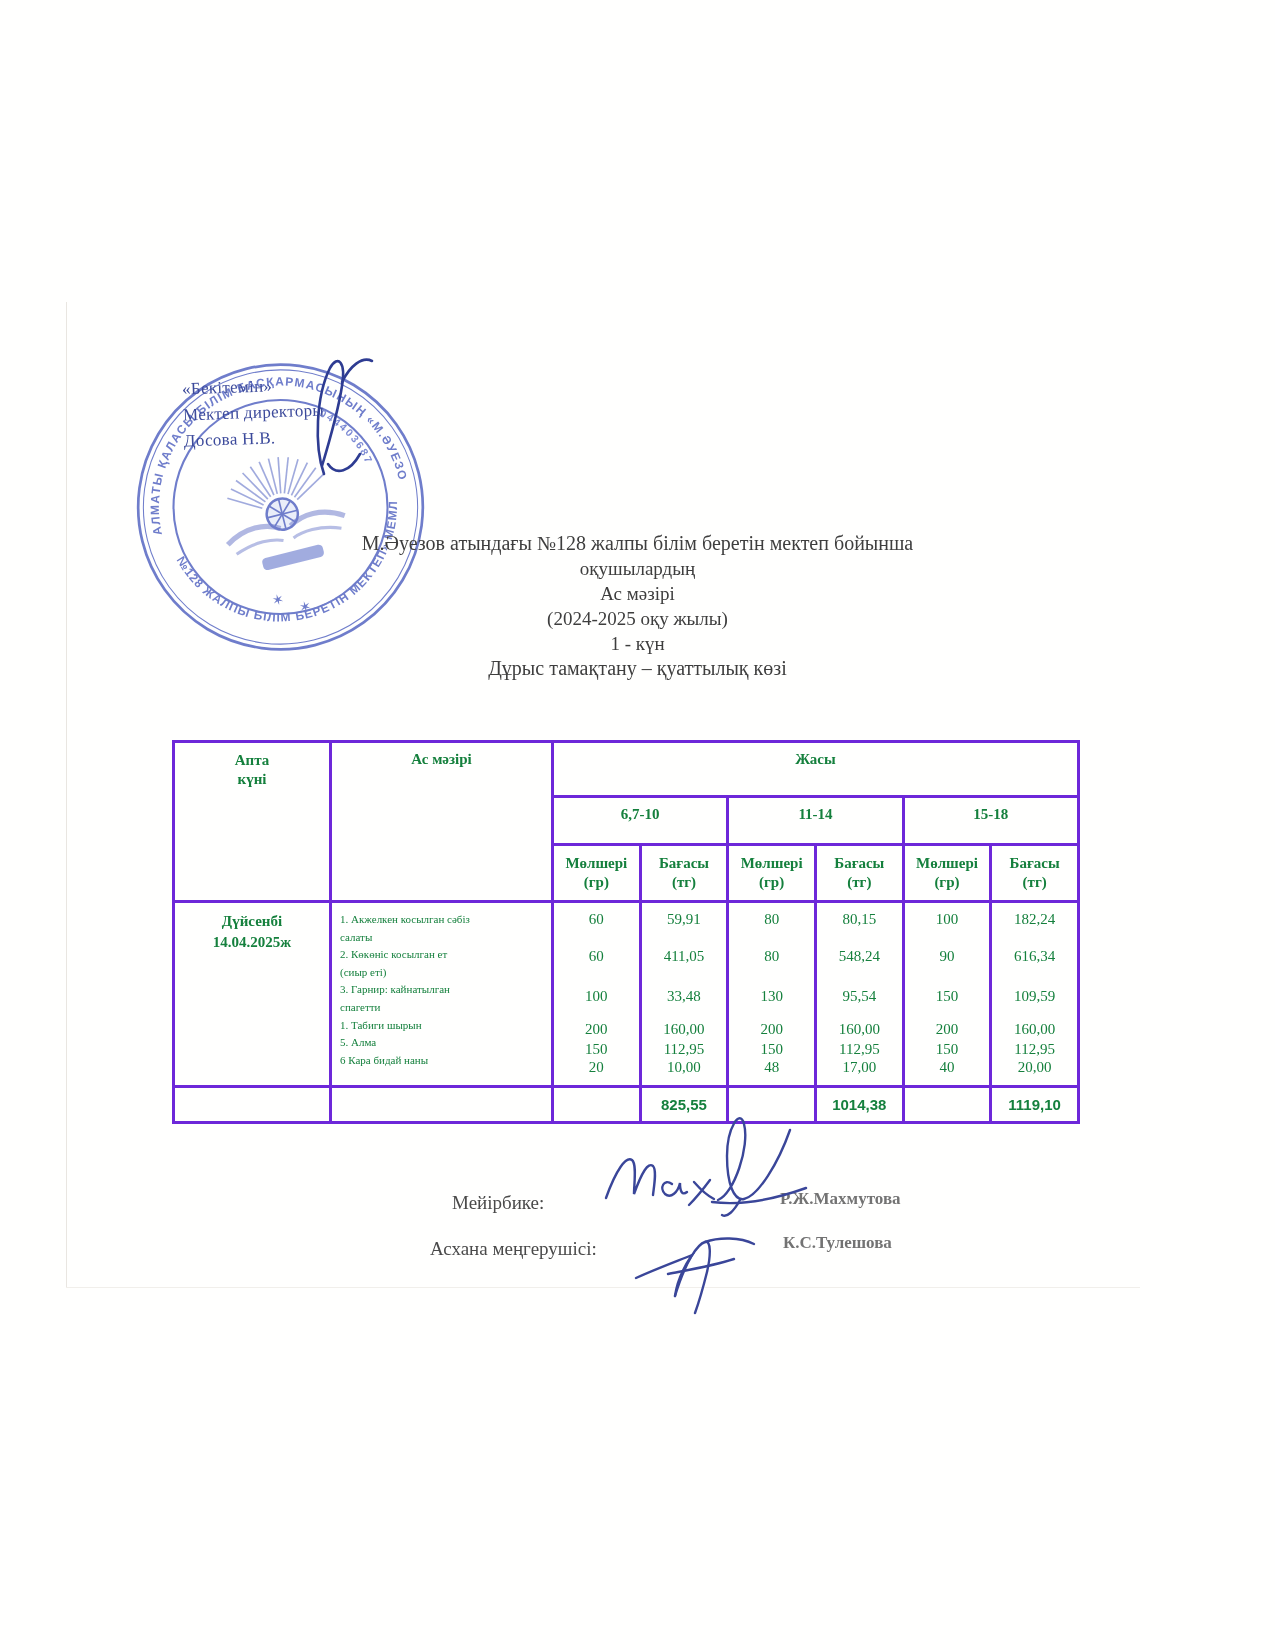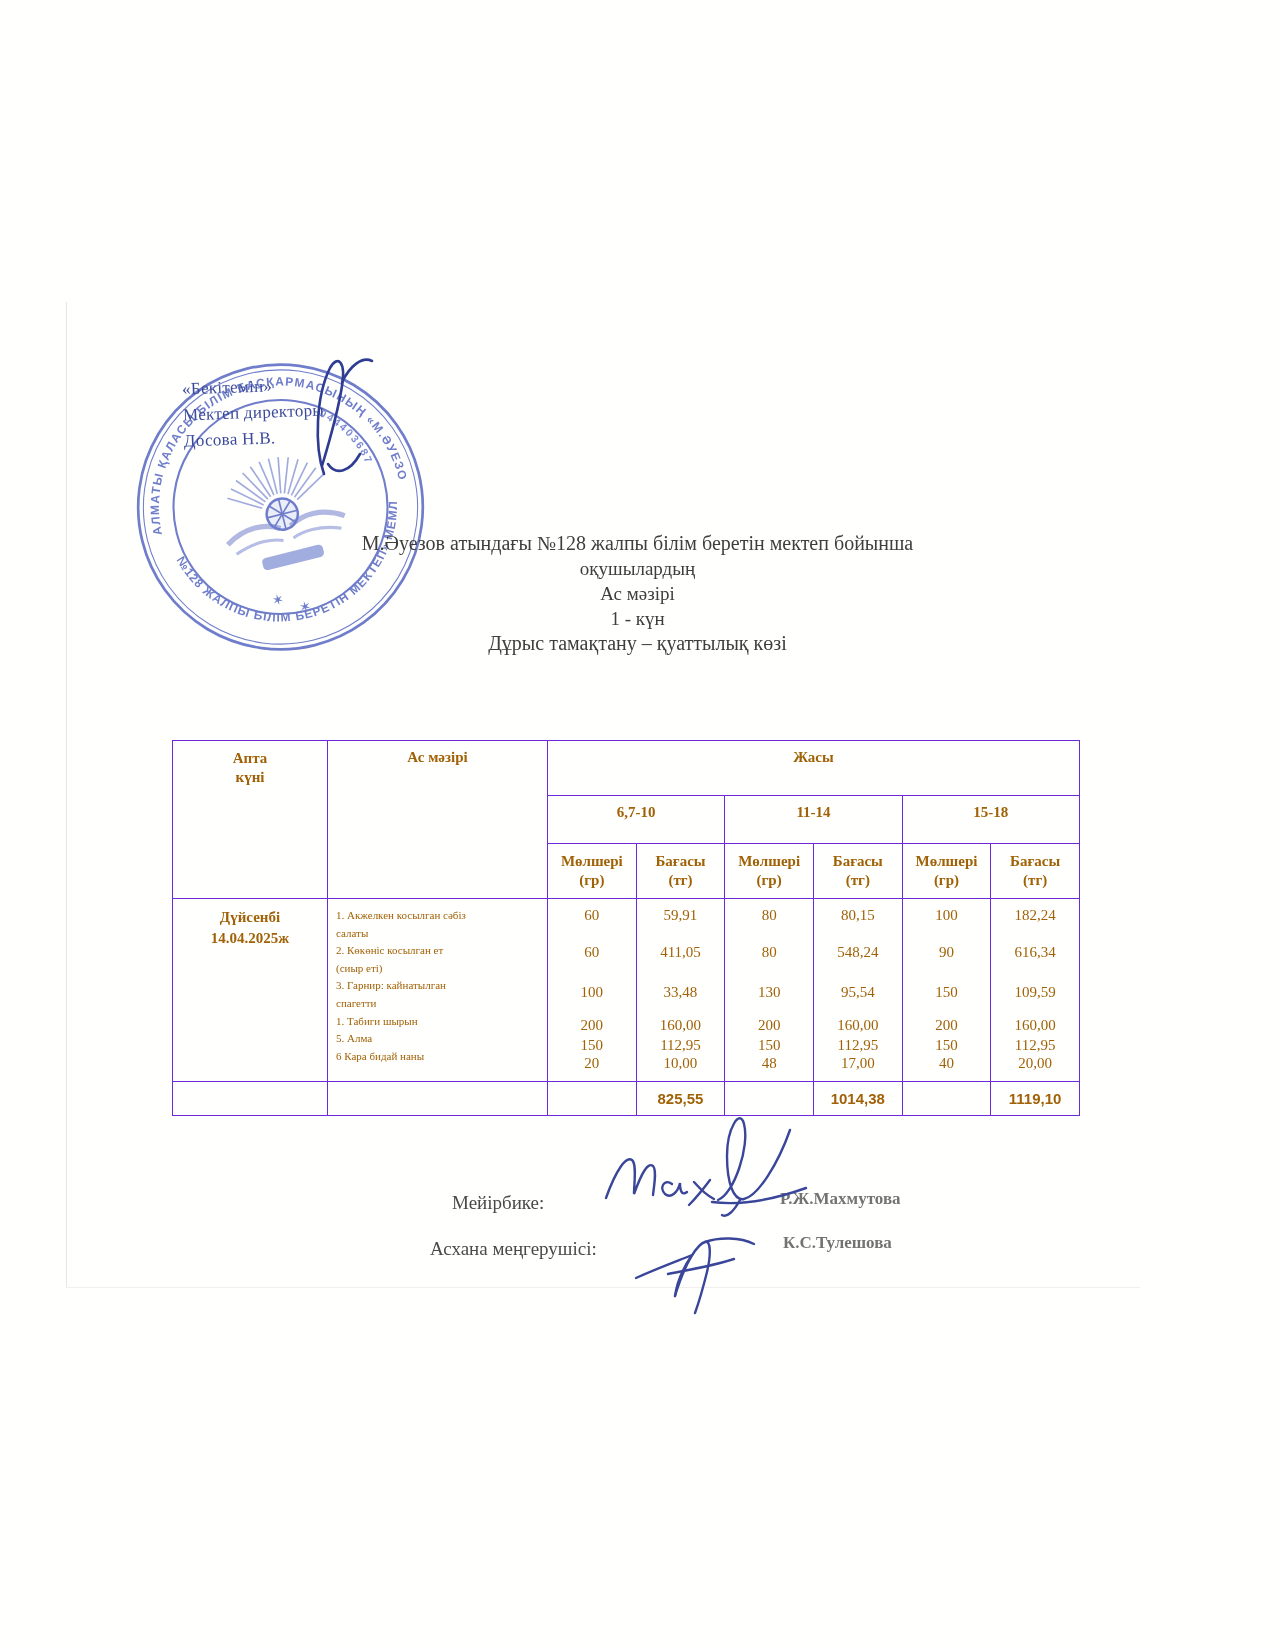--- a/index.html
+++ b/index.html
@@ -15,21 +15,21 @@
            transform:rotate(-2deg);letter-spacing:.3px;}
   .dir-sig{position:absolute;left:278px;top:352px;width:120px;height:140px;}
 
   
   .title{position:absolute;left:0;top:531px;width:1275px;text-align:center;color:#3e3e3e;}
   .title .l{font-size:19px;line-height:25px;}
   .title .l.big{font-size:20px;}
 
   
   table.menu{position:absolute;left:172px;top:740px;width:908px;border-collapse:collapse;table-layout:fixed;}
-  table.menu td{border:1px solid #6d28d9;font-size:15px;color:#a16207;padding:8px;vertical-align:top;}
+  table.menu td{border:3px solid #6d28d9;font-size:15px;color:#15803d;padding:8px;vertical-align:top;}
   td.c-day{width:138px;} td.c-menu{width:203px;}
   td.c-v1{width:95px;} td.c-v2{width:94px;} td.c-v3{width:95px;}
   td.c-v4{width:94px;} td.c-v5{width:95px;} td.c-v6{width:94px;}
   .h1{height:55px;} .h2{height:48px;} .h3{height:47px;} .hdata{height:183px;border-radius:26px;} .htot{height:28px;}
   td.head{font-weight:bold;text-align:center;padding-top:6px;color:#3f3f3f;}
   td.head .ln{line-height:19px;}
   td.daycell{font-weight:bold;text-align:center;vertical-align:middle;font-size:15.5px;color:#3f3f3f;}
   td.daycell .ln{line-height:21px;}
   td.menucell{padding:5px 2px 0 9px;}
   td.menucell .ml{line-height:17.6px;font-size:11px;}
@@ -119,20 +119,21 @@
       <path d="M 46,122 C 36,94 38,44 52,16 C 60,2 68,10 64,34 C 60,60 50,94 44,114"></path>
       <path d="M 64,30 C 72,14 84,4 94,9"></path>
       <path d="M 50,112 C 58,124 72,120 82,102"></path>
     </g>
   </svg>
 
   <div class="title">
     <div class="l big">М.Әуезов атындағы №128 жалпы білім беретін мектеп бойынша</div>
     <div class="l">оқушылардың</div>
     <div class="l">Ас мәзірі</div>
+    <div class="l">(2024-2025 оқу жылы)</div>
     <div class="l">1 - күн</div>
     <div class="l big">Дұрыс тамақтану – қуаттылық көзі</div>
   </div>
 
   <table class="menu">
     <tbody>
         <tr class="h1">
       <td class="c-day head" rowspan="3">
         <div class="ln">Апта</div>
         <div class="ln">күні</div>

